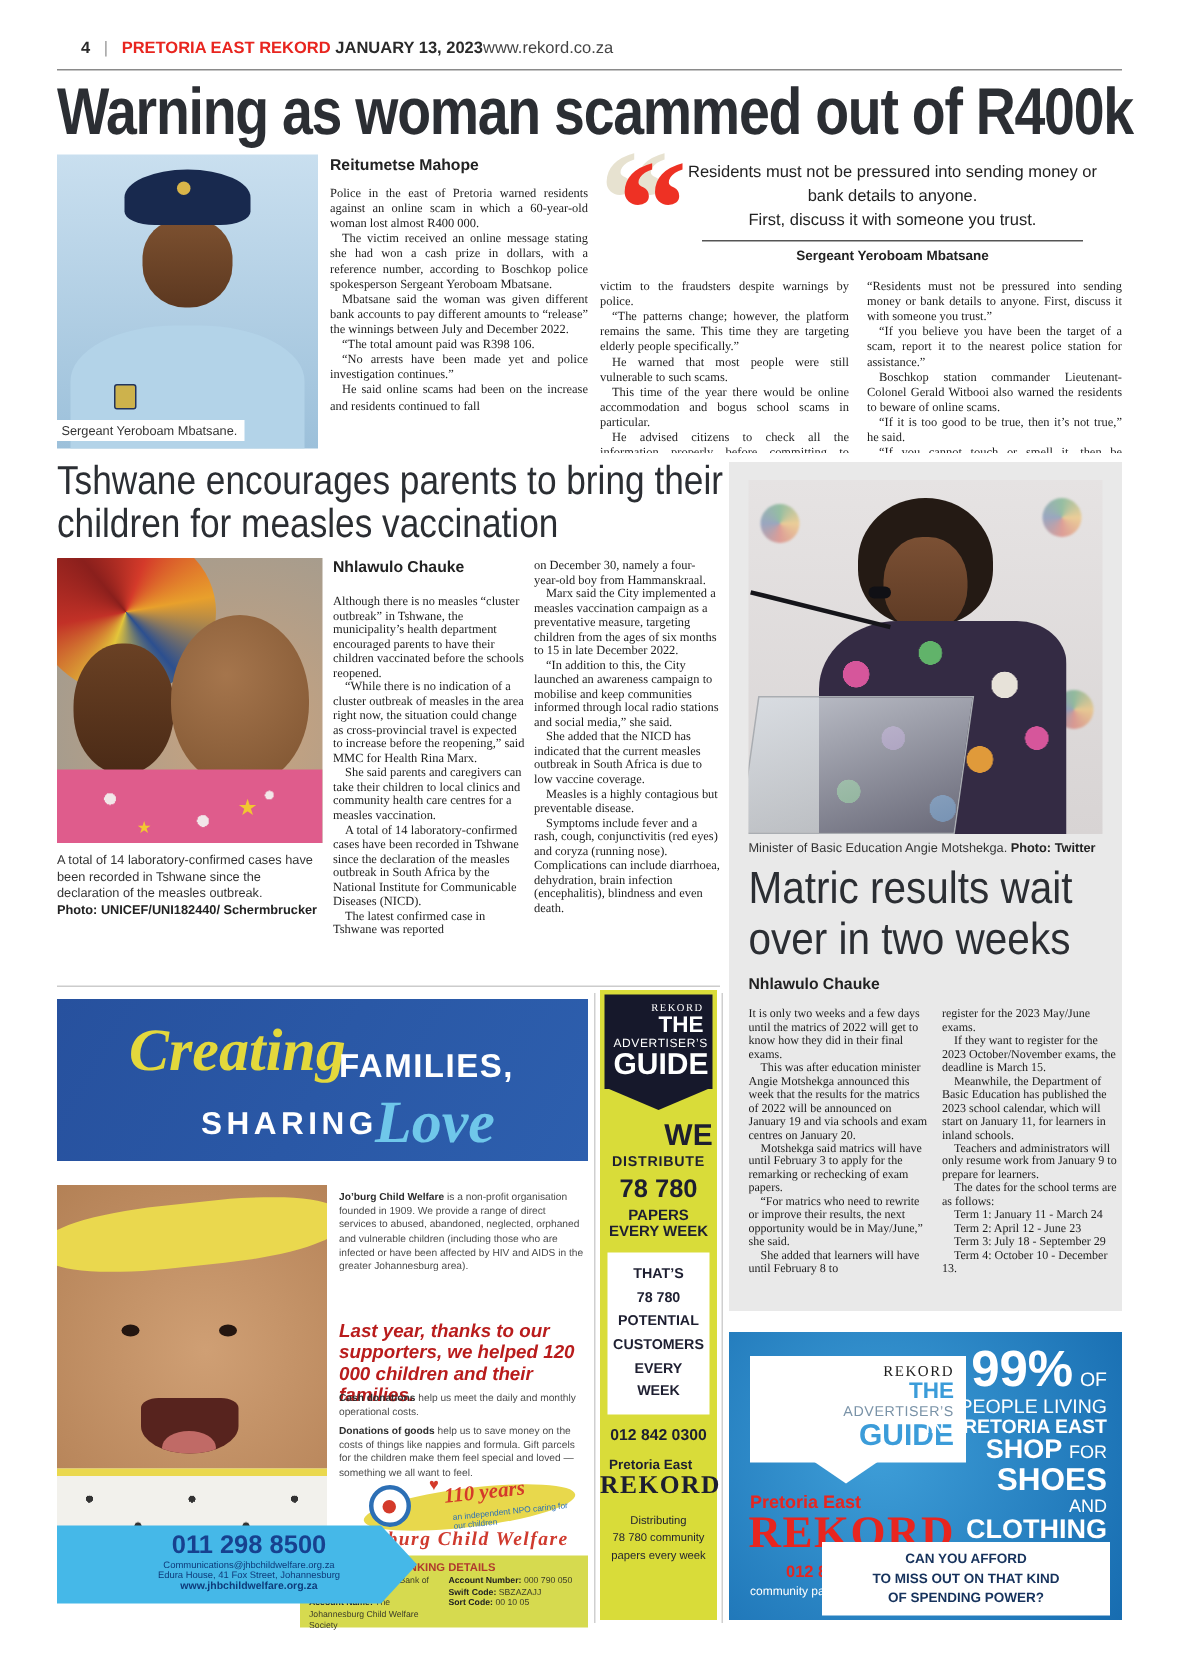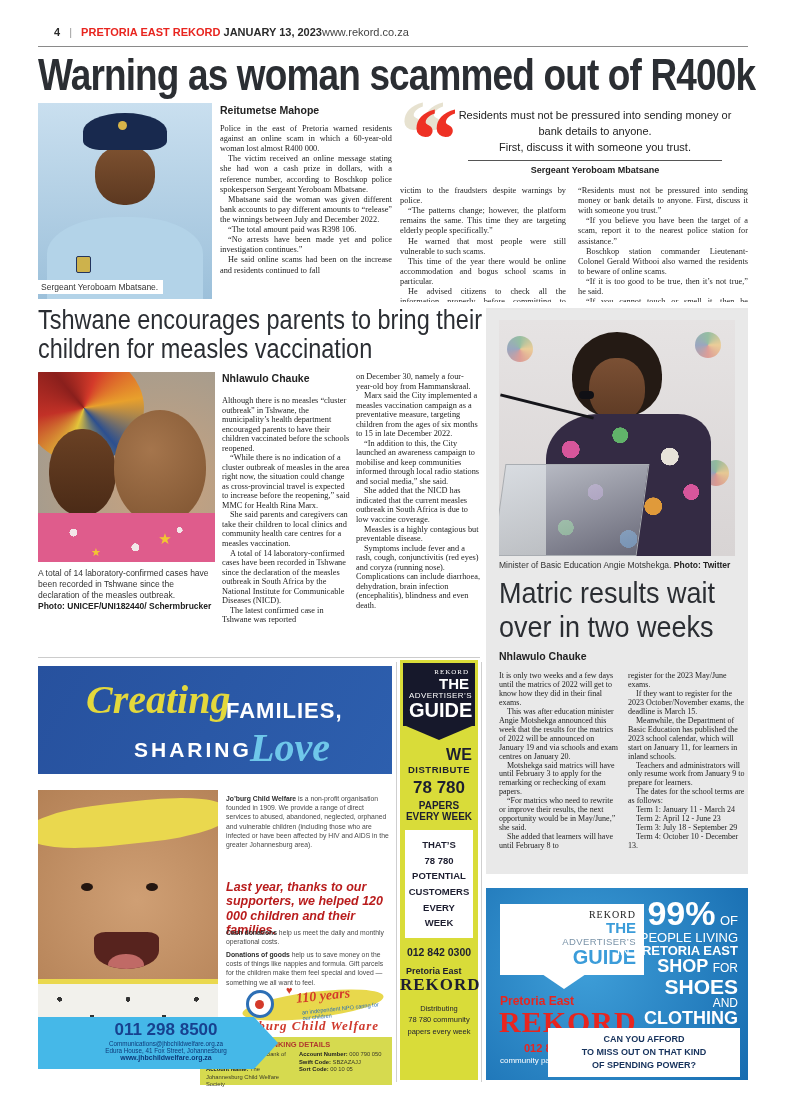--- a/index.html
+++ b/index.html
@@ -329,21 +329,21 @@
   <div class="abs vsep" style="left:481px;top:662px;height:420px;"></div>
 
   <div class="abs guide" style="left:400px;top:660px;width:78px;height:420px;">
     <div class="gd-brandbox">
       <div class="gd-serif" style="font-size:7px;letter-spacing:1px;">REKORD</div>
       <div style="font-size:15px;font-weight:800;line-height:1;">THE</div>
       <div style="font-size:8px;letter-spacing:.4px;">ADVERTISER’S</div>
       <div style="font-size:20px;font-weight:800;line-height:1;">GUIDE</div>
     </div>
     <div class="gd-chev"></div>
-    <div style="font-size:16px;font-weight:800;margin-top:6px;padding-left:40px;">WE</div>
+    <div style="font-size:20px;font-weight:800;margin-top:6px;padding-left:40px;">WE</div>
     <div style="font-size:9.5px;font-weight:bold;letter-spacing:.5px;">DISTRIBUTE</div>
     <div style="font-size:17px;font-weight:800;margin-top:3px;">78 780</div>
     <div style="font-size:10px;font-weight:bold;margin-top:2px;">PAPERS</div>
     <div style="font-size:10px;font-weight:bold;">EVERY WEEK</div>
     <div class="gd-white">
       <div>THAT’S</div>
       <div>78 780</div>
       <div>POTENTIAL</div>
       <div>CUSTOMERS</div>
       <div>EVERY</div>

